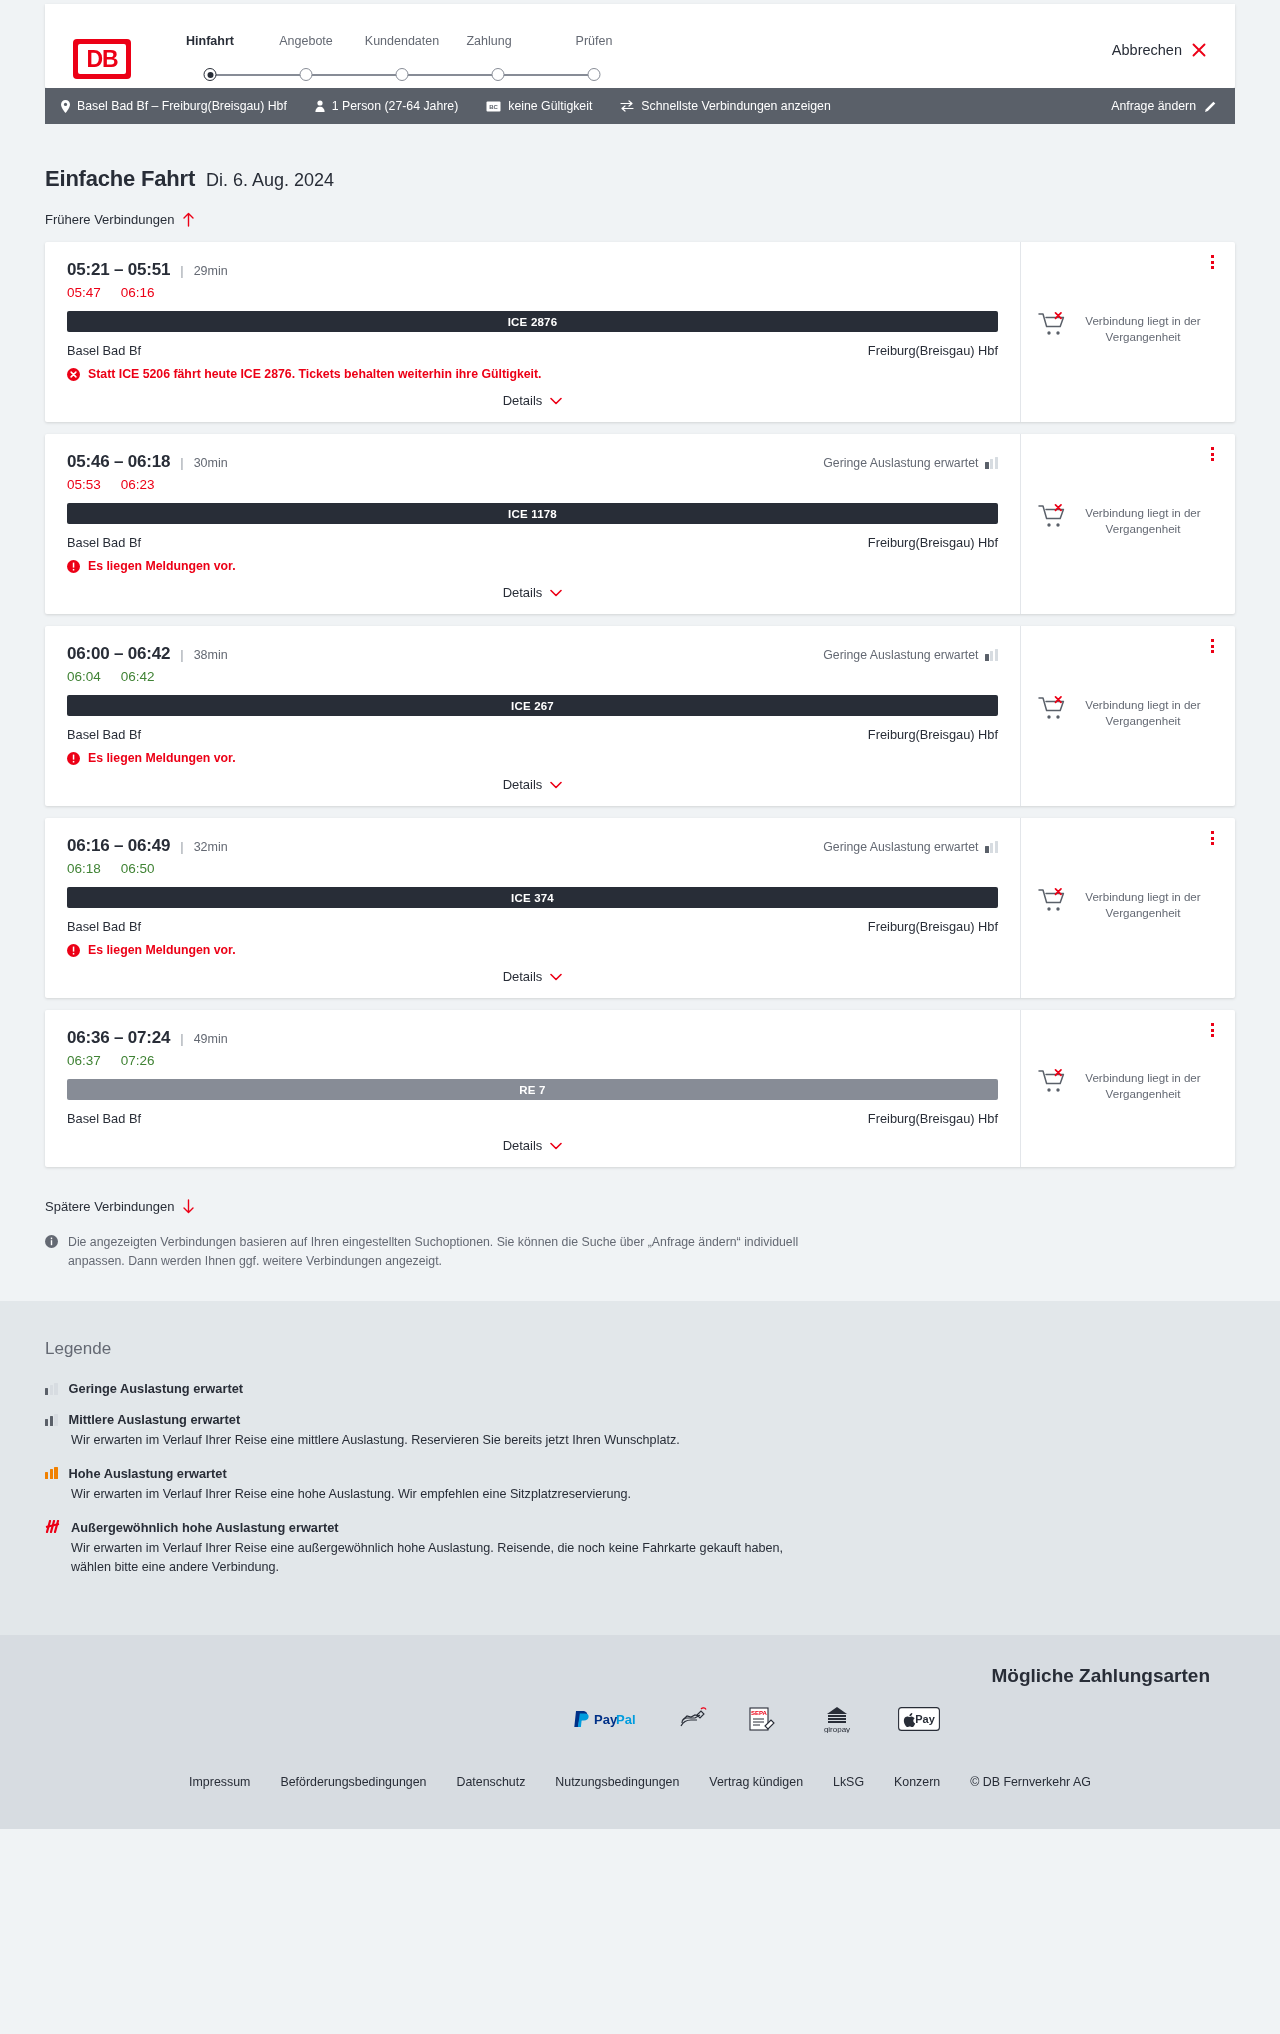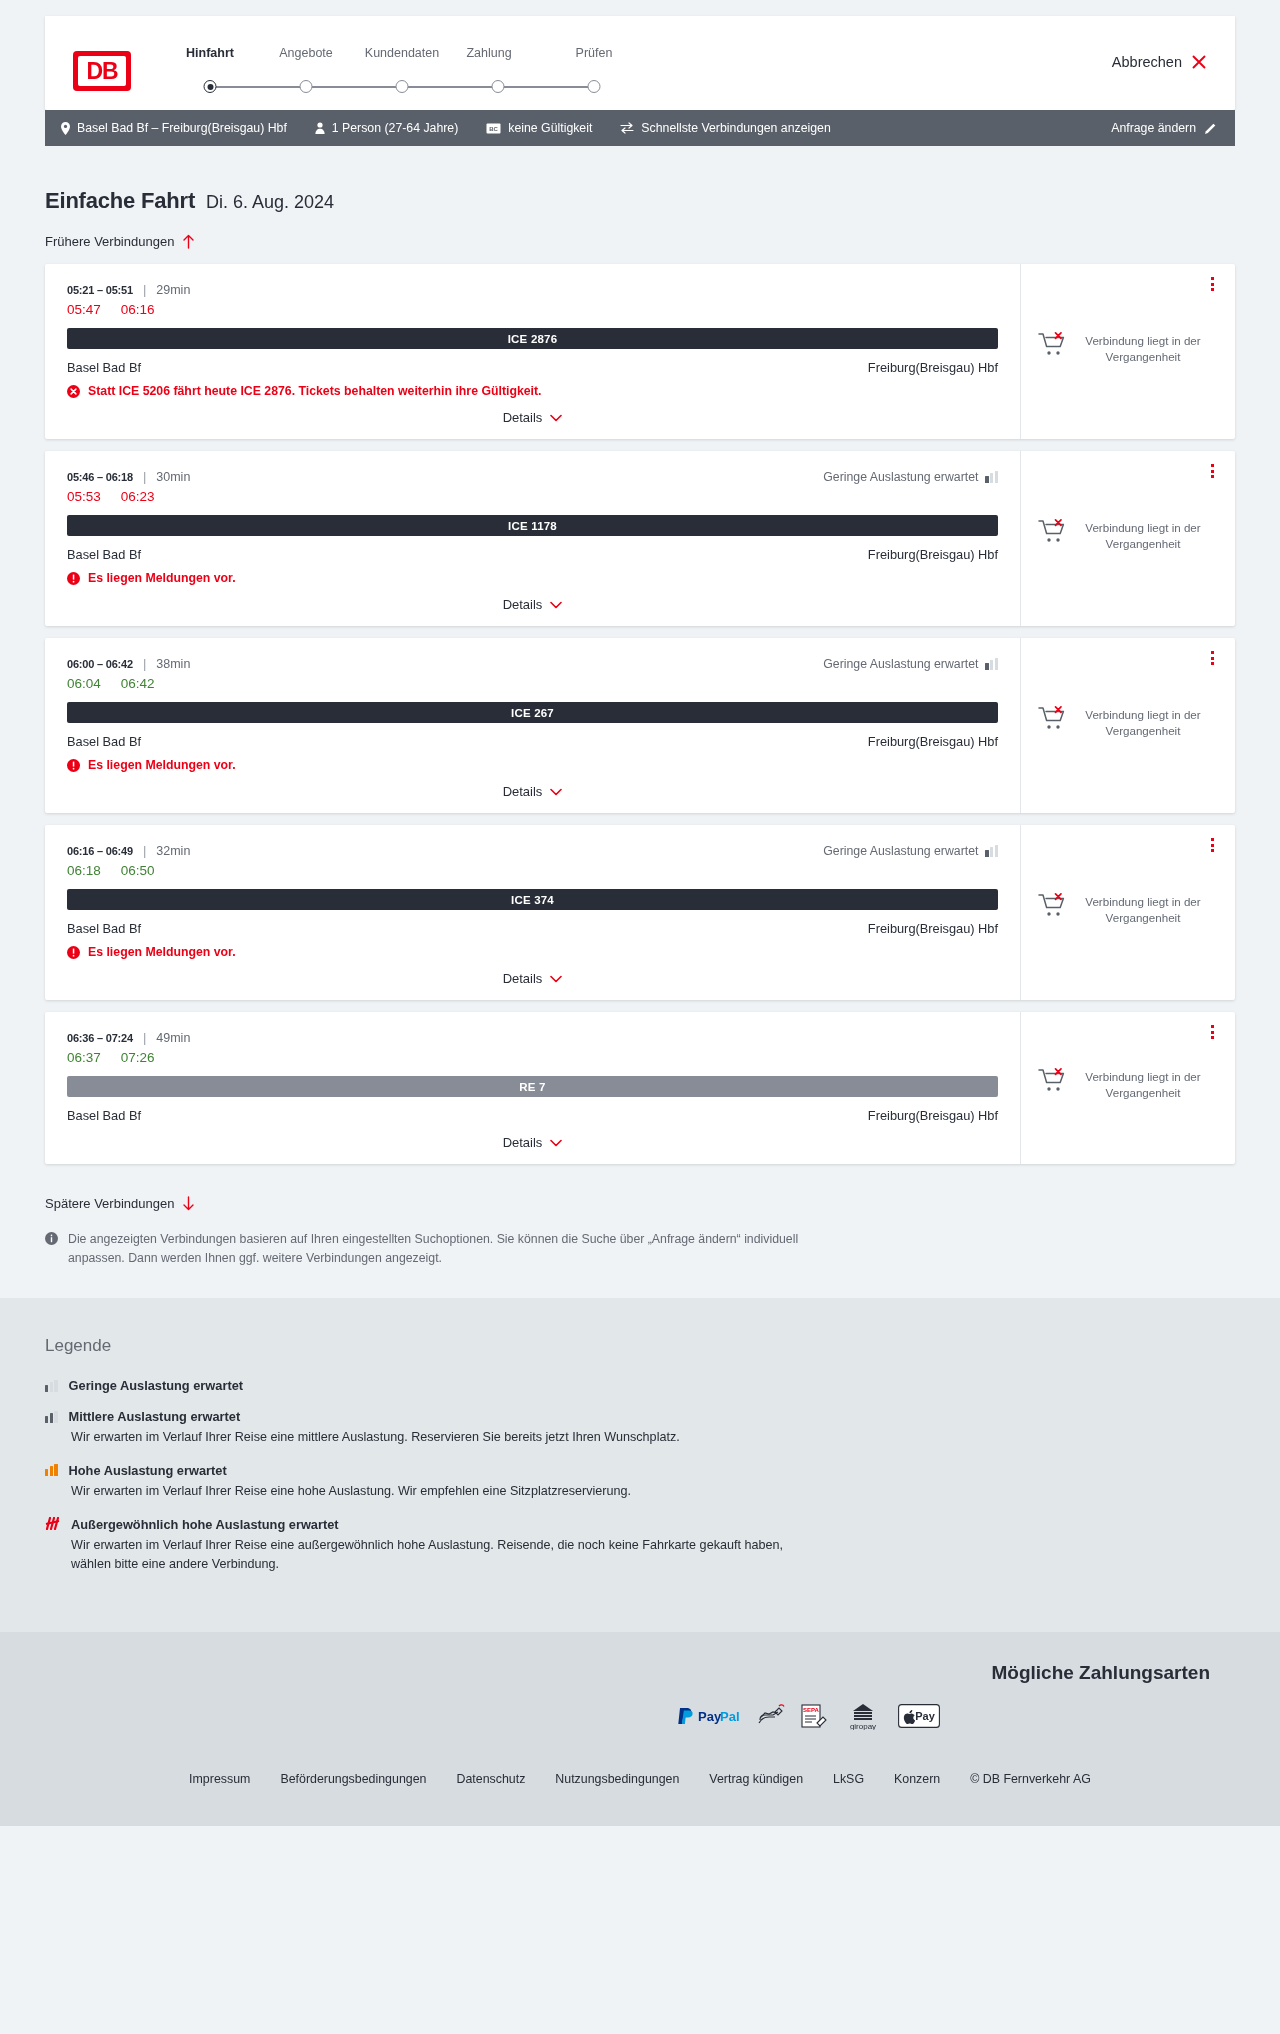--- a/index.html
+++ b/index.html
@@ -11,23 +11,23 @@
     color: #282d37;
   }
 
   body { padding: 0; }
 
   
   .page-shell { width: 1280px; position: relative; }
 
   .topbar {
     position: relative;
-    margin: 16px 45px 0 45px;
+    margin: 4px 45px 0 45px;
     background: #ffffff;
-    height: 94px;
+    height: 84px;
     border-radius: 0 0 2px 2px;
     box-shadow: 0 1px 3px rgba(0,0,0,.12);
     display: flex;
     align-items: flex-start;
   }
 
   .db-logo {
     position: absolute;
     left: 28px;
     top: 35px;
@@ -215,21 +215,21 @@
     justify-content: center;
     padding: 10px 16px 16px;
   }
 
   .row-times {
     display: flex;
     align-items: baseline;
     gap: 10px;
   }
   .sched-time {
-    font-size: 11px;
+    font-size: 17px;
     font-weight: 800;
     color: #282d37;
     letter-spacing: -.2px;
   }
   .pipe { color: #9aa0a8; font-size: 13px; }
   .dur { font-size: 12.5px; color: #646973; }
 
   .occupancy {
     margin-left: auto;
     display: flex;
@@ -395,21 +395,21 @@
   }
   .pay-title {
     font-size: 19px;
     font-weight: 800;
     color: #282d37;
     margin-bottom: 18px;
   }
   .pay-icons {
     display: flex;
     align-items: center;
-    gap: 15px;
+    gap: 41px;
     margin-right: 270px;
   }
   .pay-ico { display:block; }
 
   .footer-links {
     margin-top: 42px;
     padding: 0 0 28px;
     display: flex;
     justify-content: center;
     gap: 30px;

